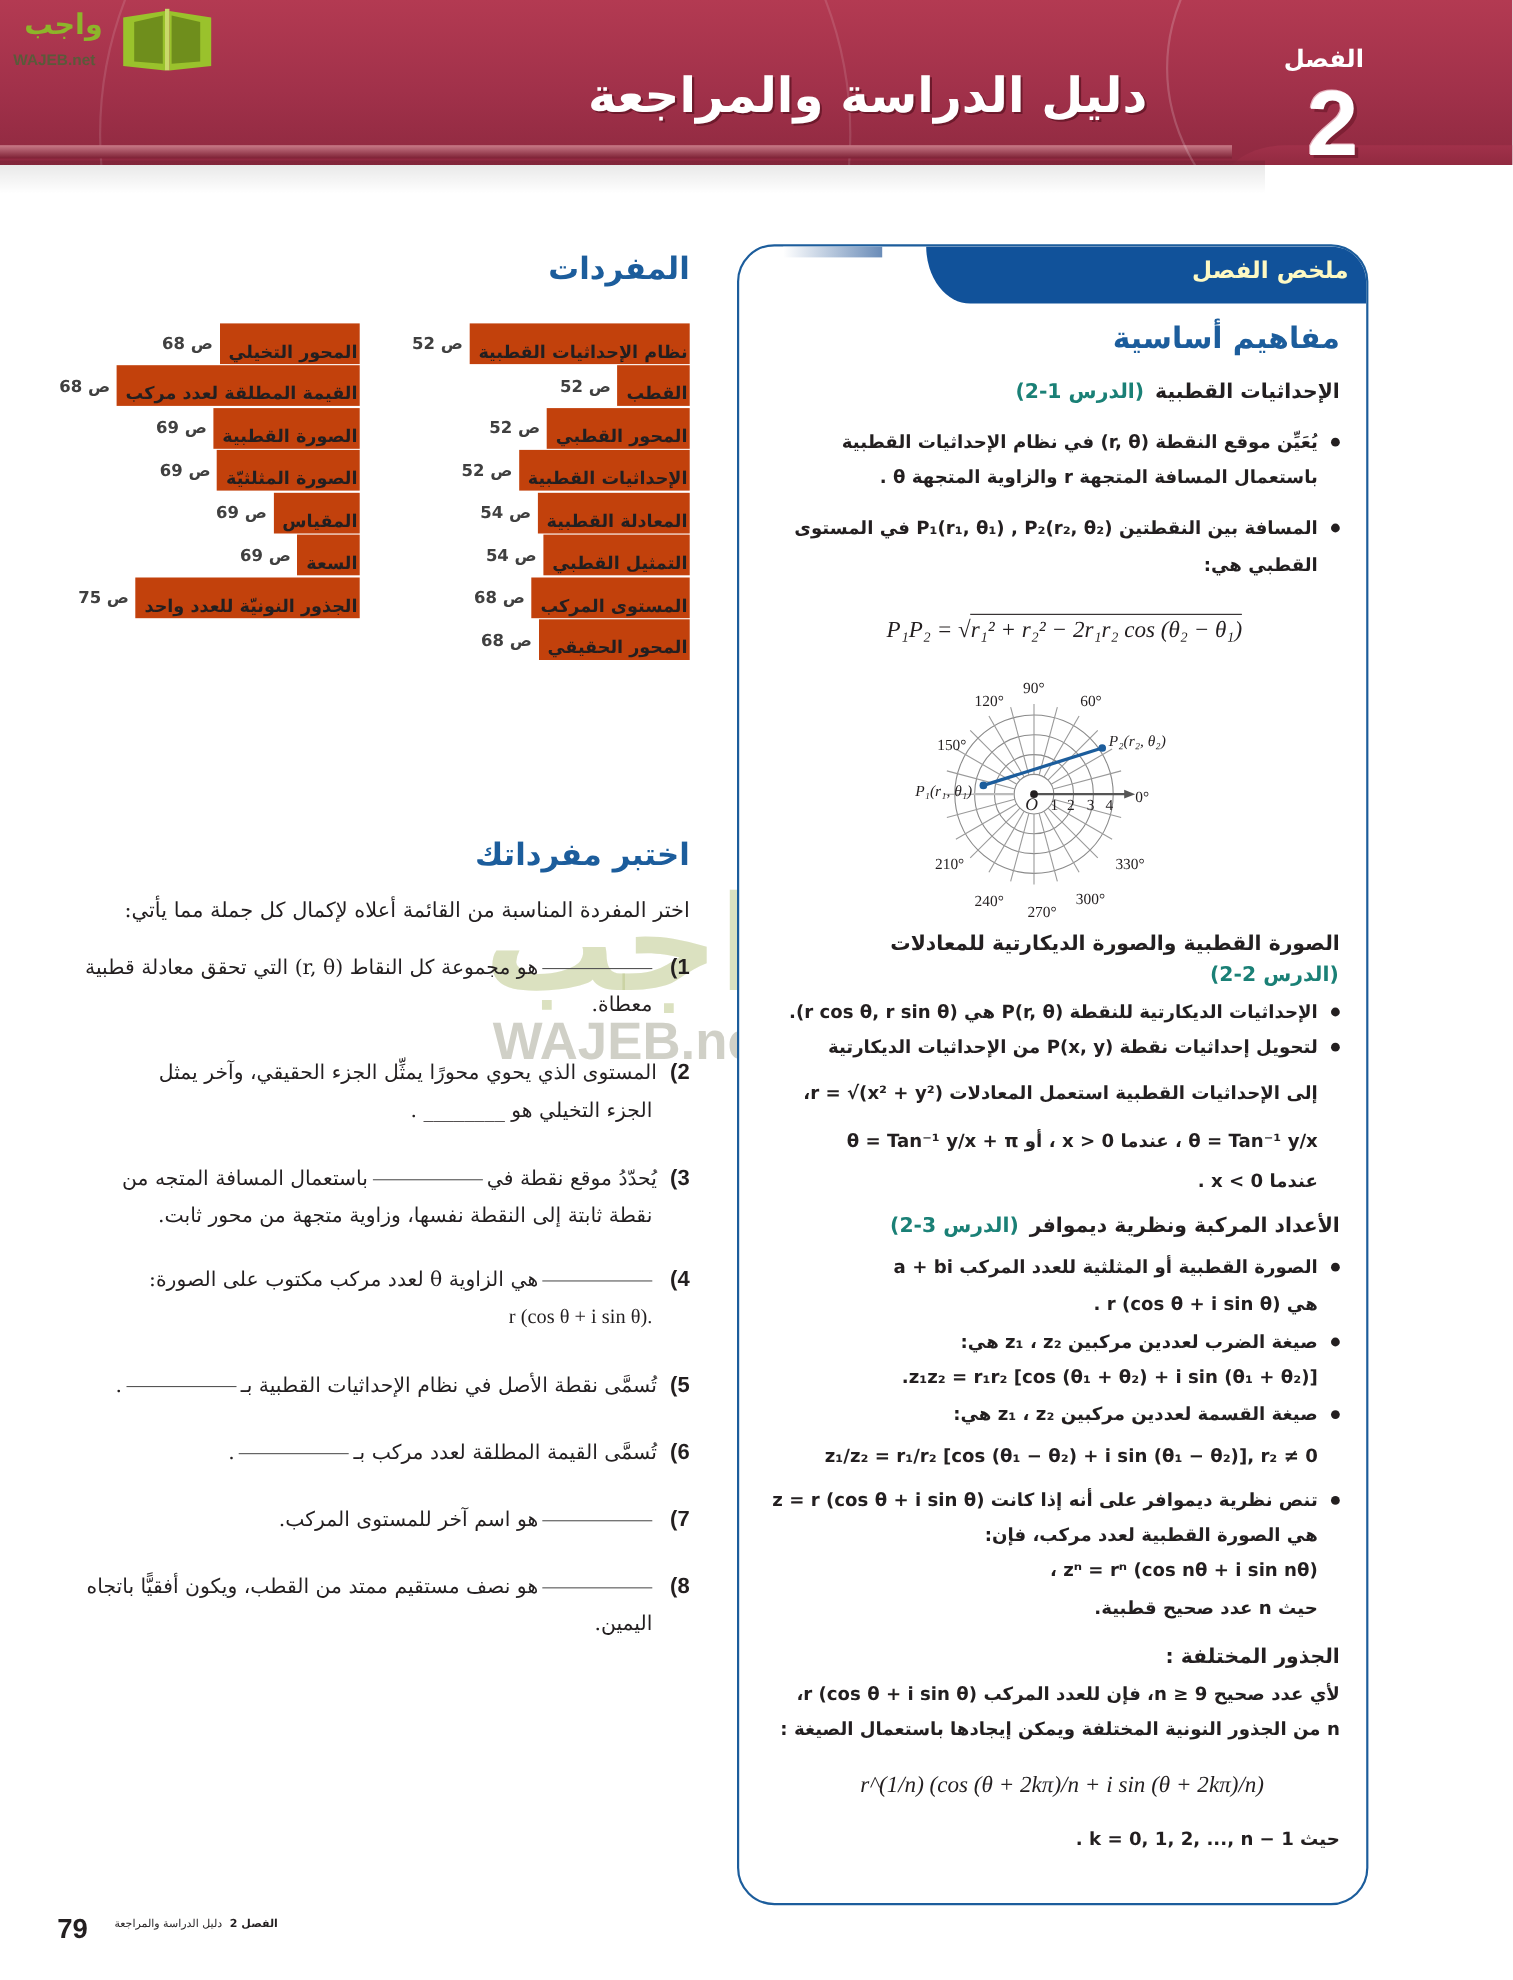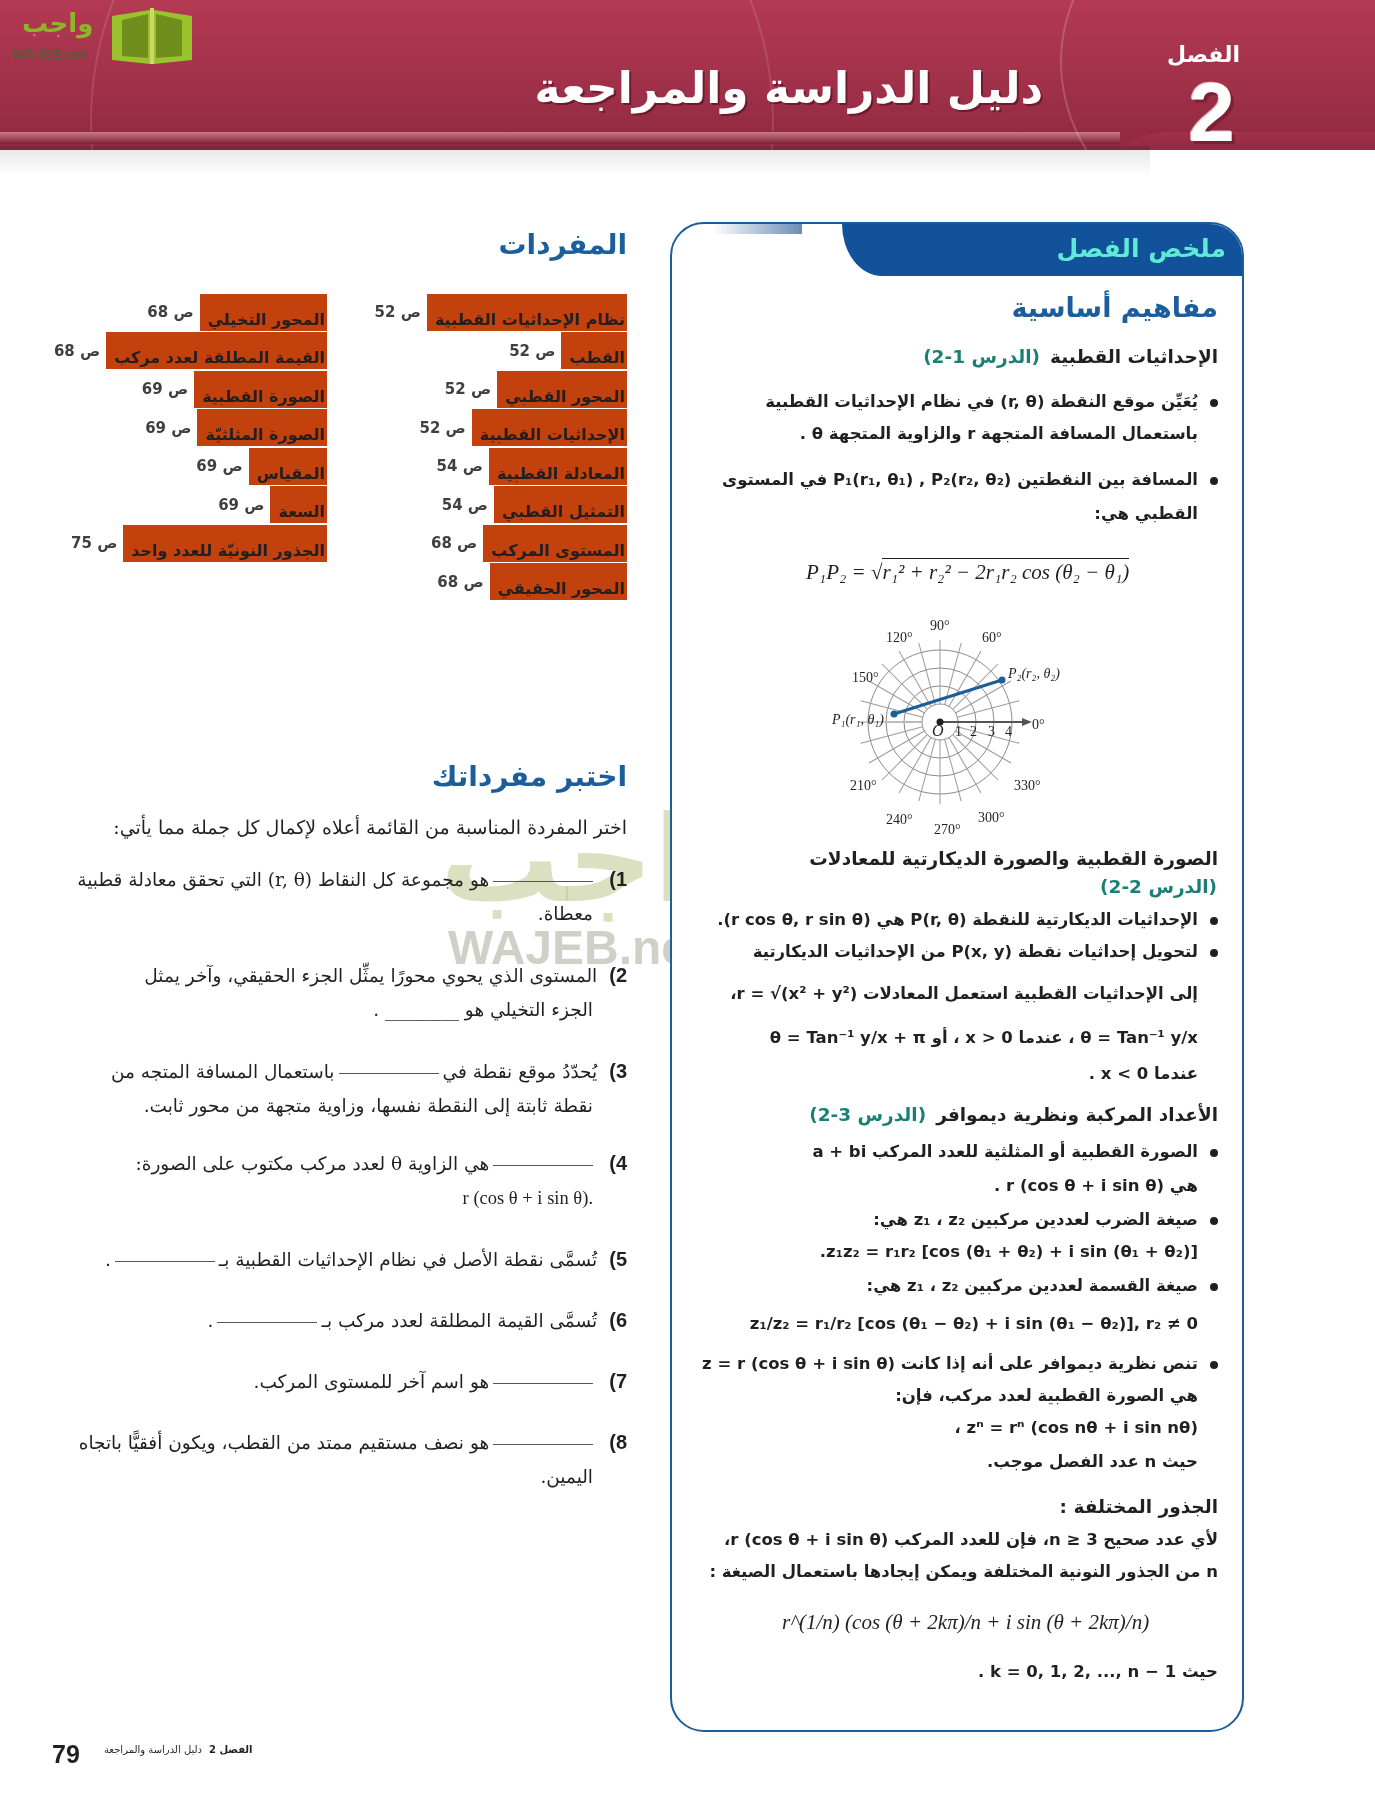--- a/index.html
+++ b/index.html
@@ -96,21 +96,21 @@
   }
   .summary-header {
     position: absolute; right: 0; top: 0; width: 400px; height: 52px;
     background: #11529a; border-bottom-left-radius: 40px 52px;
   }
   .summary-fade {
     position: absolute; left: 40px; top: 0; width: 90px; height: 10px;
     background: linear-gradient(90deg, #ffffff, #6a8cb8);
   }
   .summary-header-label {
-    position: absolute; right: 16px; top: 10px; font-size: 25px; font-weight: bold; color: #5eead4;
+    position: absolute; right: 16px; top: 10px; font-size: 21px; font-weight: bold; color: #fef9c3;
   }
   .key-concepts {
     position: absolute; right: 24px; top: 68px; font-size: 27px; font-weight: bold; color: #1c5d9c;
   }
   .s-head { position: absolute; right: 24px; font-size: 18.5px; font-weight: bold; white-space: nowrap; }
   .lesson { color: #1a8076; font-weight: bold; margin-right: 10px; }
   .bullet-line { position: absolute; right: 24px; font-size: 16.5px; font-weight: bold; white-space: nowrap; }
   .bullet { display: inline-block; width: 8px; height: 8px; border-radius: 50%; background: #231f20; margin-left: 12px; vertical-align: middle; }
   .indent { right: 44px; }
   .math-line { position: absolute; font-size: 21px; white-space: nowrap; }
@@ -359,24 +359,24 @@
   </div>
   <div class="bullet-line" style="top:918px"><span class="bullet"></span><span>الصورة القطبية أو المثلثية للعدد المركب a + bi</span></div>
   <div class="bullet-line indent" style="top:952px">هي r (cos θ + i sin θ) .</div>
   <div class="bullet-line" style="top:986px"><span class="bullet"></span><span>صيغة الضرب لعددين مركبين z₁ ، z₂ هي:</span></div>
   <div class="bullet-line indent" style="top:1018px">z₁z₂ = r₁r₂ [cos (θ₁ + θ₂) + i sin (θ₁ + θ₂)].</div>
   <div class="bullet-line" style="top:1052px"><span class="bullet"></span><span>صيغة القسمة لعددين مركبين z₁ ، z₂ هي:</span></div>
   <div class="bullet-line indent" style="top:1090px">z₁/z₂ = r₁/r₂ [cos (θ₁ − θ₂) + i sin (θ₁ − θ₂)], r₂ ≠ 0</div>
   <div class="bullet-line" style="top:1130px"><span class="bullet"></span><span>تنص نظرية ديموافر على أنه إذا كانت z = r (cos θ + i sin θ)</span></div>
   <div class="bullet-line indent" style="top:1162px">هي الصورة القطبية لعدد مركب، فإن:</div>
   <div class="bullet-line indent" style="top:1194px">zⁿ = rⁿ (cos nθ + i sin nθ) ،</div>
-  <div class="bullet-line indent" style="top:1228px">حيث n عدد الفصل موجب.</div>
+  <div class="bullet-line indent" style="top:1228px">حيث n عدد صحيح قطبية.</div>
 
   <div class="s-head" style="top:1272px">الجذور المختلفة :</div>
-  <div class="bullet-line" style="top:1306px">لأي عدد صحيح n ≥ 3، فإن للعدد المركب r (cos θ + i sin θ)،</div>
+  <div class="bullet-line" style="top:1306px">لأي عدد صحيح n ≥ 9، فإن للعدد المركب r (cos θ + i sin θ)،</div>
   <div class="bullet-line" style="top:1338px">n من الجذور النونية المختلفة ويمكن إيجادها باستعمال الصيغة :</div>
   <div class="math-line math it" style="left:110px; top:1386px">r^(1/n) (cos (θ + 2kπ)/n + i sin (θ + 2kπ)/n)</div>
   <div class="bullet-line" style="top:1438px">حيث k = 0, 1, 2, ..., n − 1 .</div>
 </div>
 
 <div class="footer-num">79</div>
 <div class="footer-text">
   <span>الفصل 2</span>&nbsp;&nbsp;<span style="font-weight:normal">دليل الدراسة والمراجعة</span>
 </div>
 

